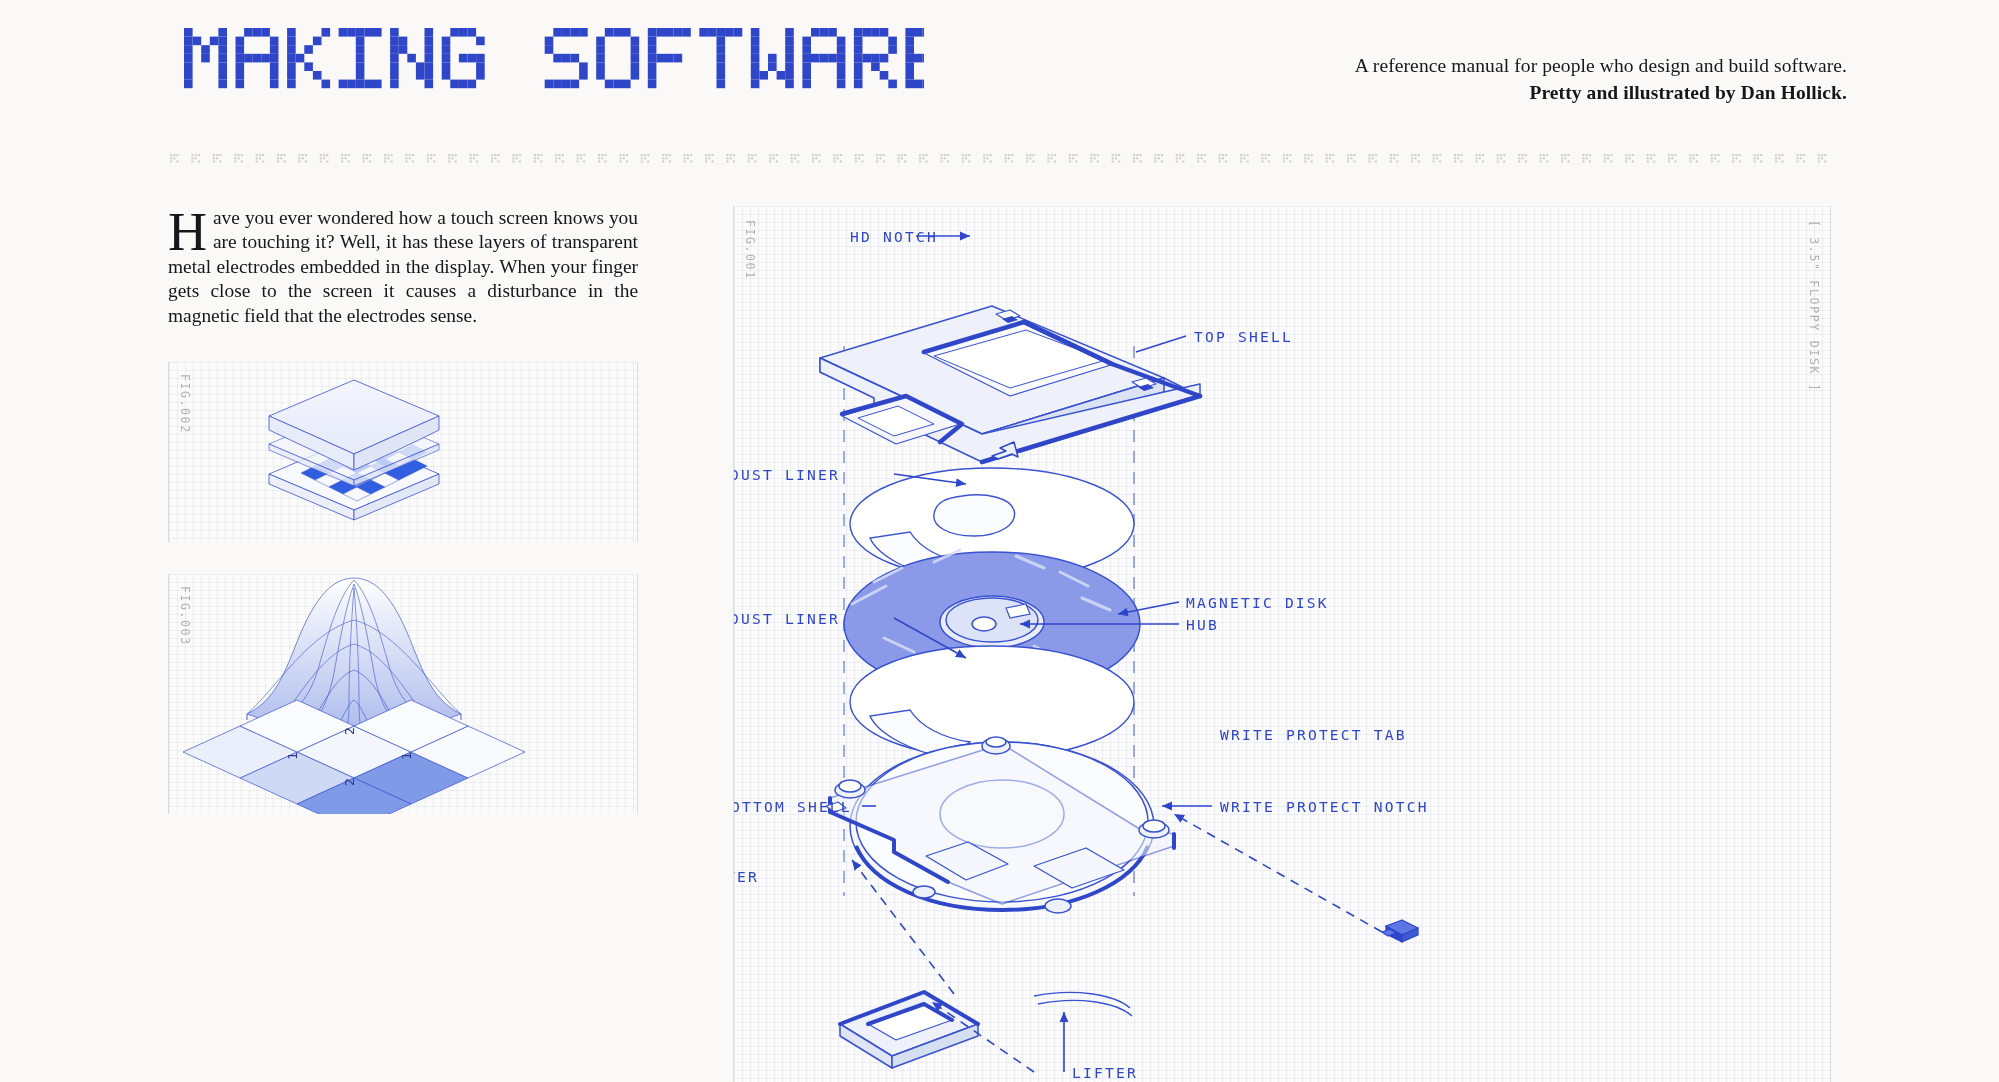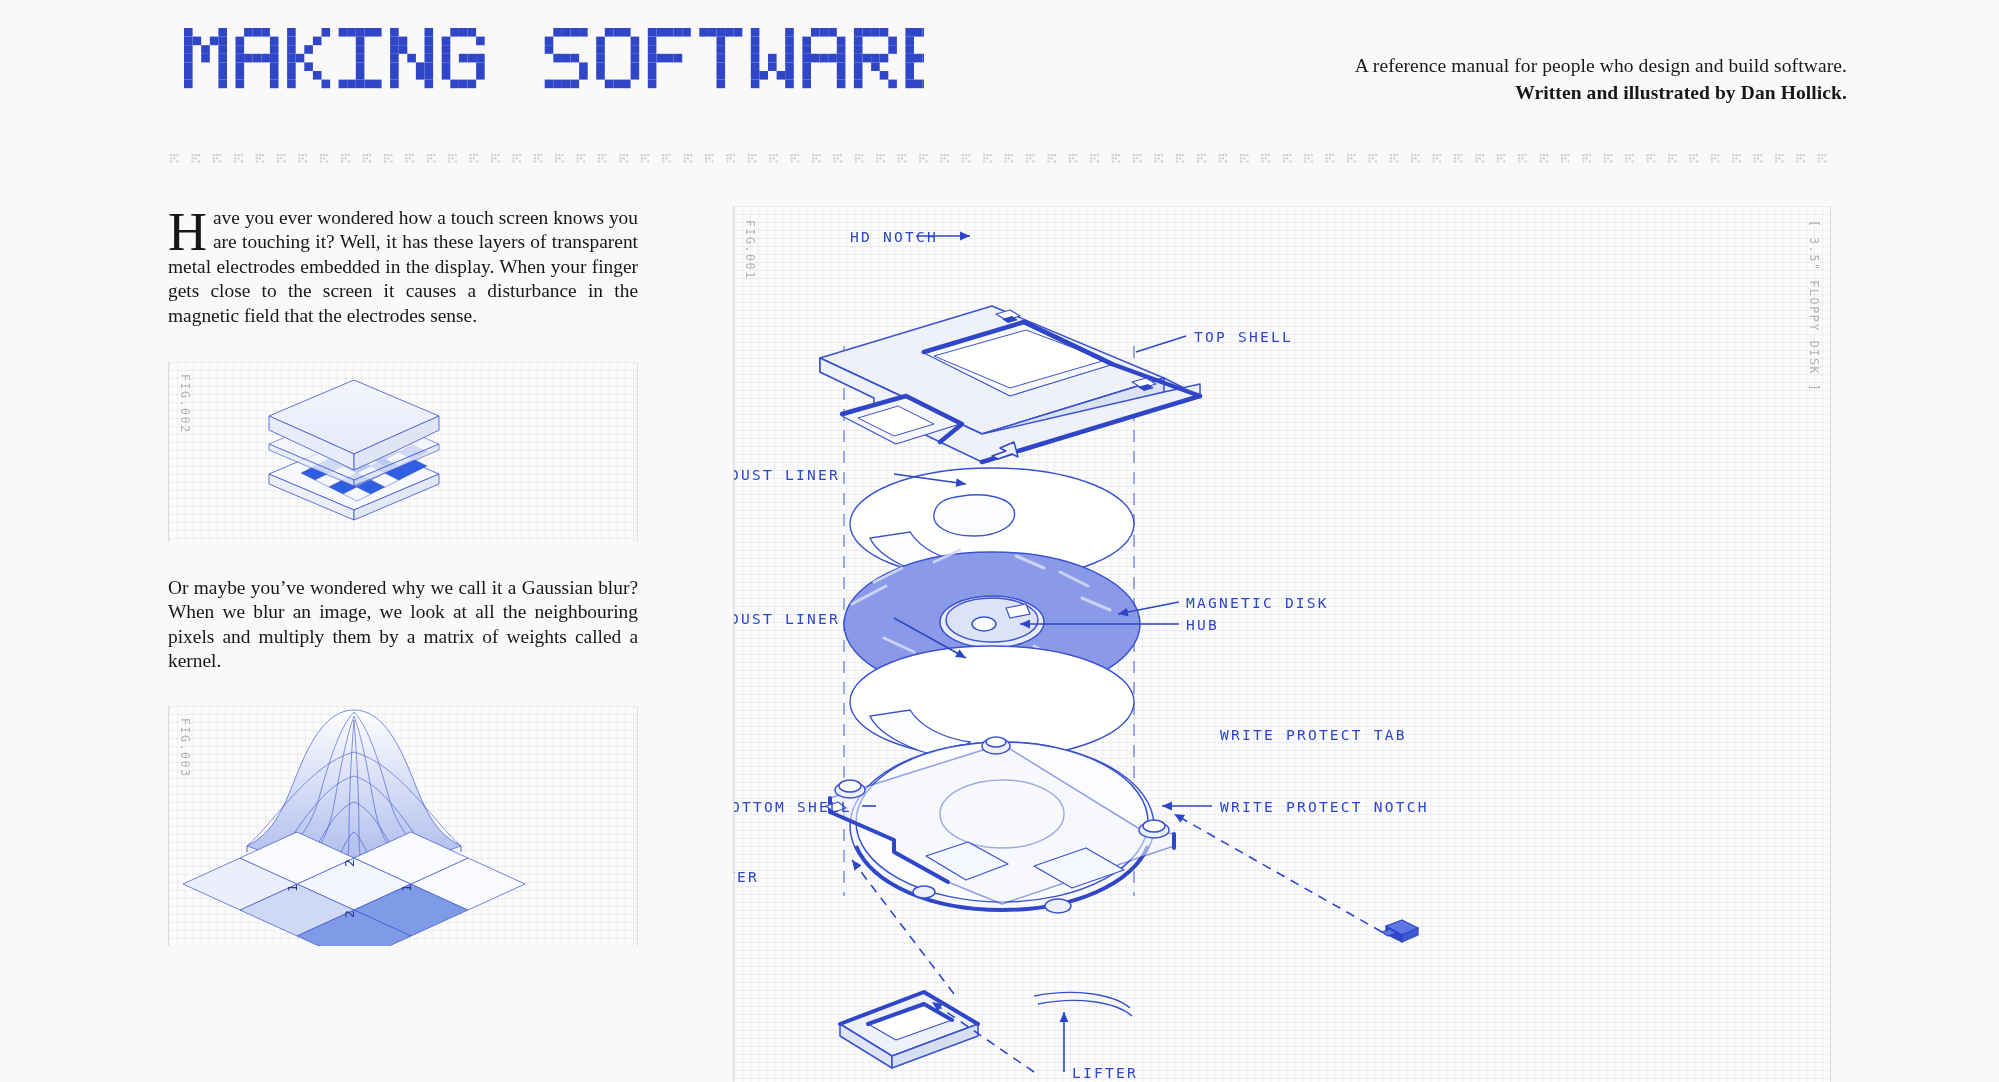--- a/index.html
+++ b/index.html
@@ -366,21 +366,21 @@
             <rect x="730.0" y="51.6" width="8.6" height="8.6"></rect>
             <rect x="738.6" y="51.6" width="8.6" height="8.6"></rect>
             <rect x="747.2" y="51.6" width="8.6" height="8.6"></rect>
             <rect x="755.8" y="51.6" width="8.6" height="8.6"></rect>
           </g>
       </svg>
     </div>
 
     <div class="tagline">
       <div class="l1">A reference manual for people who design and build software.</div>
-      <div class="l2">Written and illustrated by Dan Hollick.</div>
+      <div class="l2">Pretty and illustrated by Dan Hollick.</div>
     </div>
   </div>
 
   <div class="rule">
     <svg width="1663" height="16" viewBox="0 0 1663 16">
       <g fill="#cfcfcf" id="ruledots">
           <rect x="2.0" y="4.0" width="2.1" height="2.1"></rect>
           <rect x="8.5" y="4.0" width="2.1" height="2.1"></rect>
           <rect x="5.3" y="7.3" width="2.1" height="2.1"></rect>
           <rect x="2.0" y="10.5" width="2.1" height="2.1"></rect>
@@ -990,21 +990,20 @@
 
             <g>
               <path d="M185,92 C150,76 118,62 100,54 L185,18 L270,54 C252,62 220,76 185,92 Z" fill="url(#glass)"></path>
               <path d="M100,54 L100,68 C130,82 160,96 185,108 L185,92 C150,76 118,62 100,54 Z" fill="#e8ecf9"></path>
               <path d="M185,92 L185,108 C212,96 242,82 270,68 L270,54 C252,62 220,76 185,92 Z" fill="#dfe5f5"></path>
             </g>
           </g>
         </svg>
       </div>
 
-      <p class="para p3">Or maybe you’ve wondered why we call it a Gaussian blur? When we blur an image, we look at all the neighbouring pixels and multiply them by a matrix of weights called a kernel.</p>
 
       <div class="figbox fig003">
         <div class="grid-bg"></div>
         <div class="figlabel">FIG.003</div>
         <svg width="470" height="240" viewBox="0 0 470 240">
           <defs>
             <linearGradient id="bell" x1="0" y1="0" x2="0" y2="1">
               <stop offset="0" stop-color="#ffffff"></stop>
               <stop offset="1" stop-color="#9fb0ea"></stop>
             </linearGradient>

